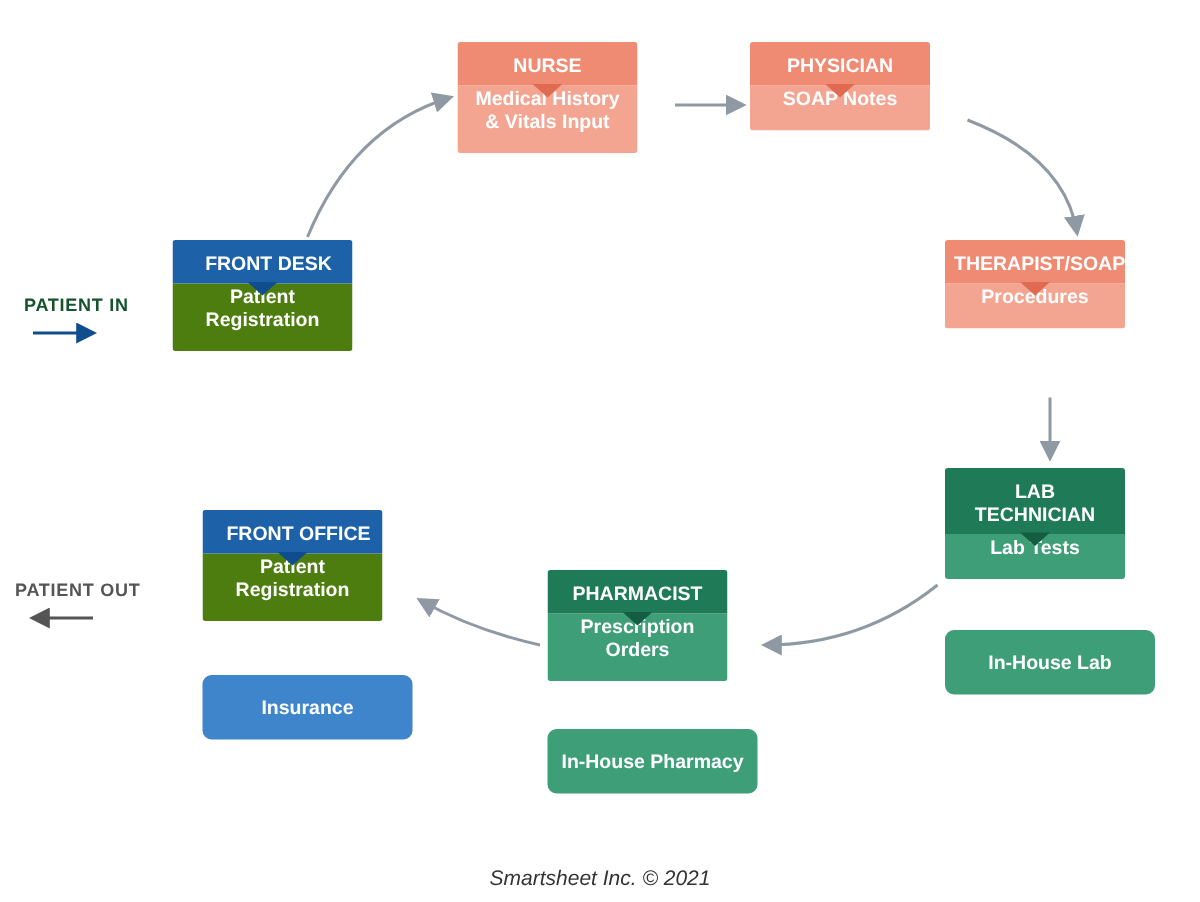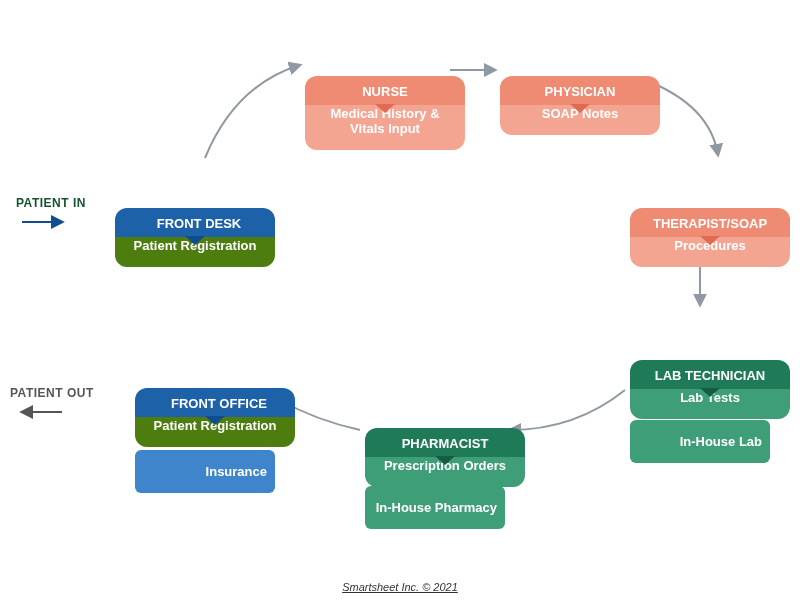--- a/index.html
+++ b/index.html
@@ -1,41 +1,41 @@
 <!DOCTYPE html>
 <html><head>
 <meta charset="utf-8">
 <style>
   * { box-sizing: border-box; margin: 0; padding: 0; }
   html, body { width: 800px; height: 601px; font-family: Arial, Helvetica, sans-serif; background: #fff; }
   .stage { position: relative; width: 800px; height: 601px; }
   svg.arrows { position: absolute; inset: 0; width: 800px; height: 601px; pointer-events: none; }
-  .node { position: absolute; width: 160px; border-radius: 12px; overflow: hidden; box-shadow: none; margin-top: 48px; }
+  .node { position: absolute; width: 120px; border-radius: 2px; overflow: hidden; box-shadow: none; }
   .node .head { font-weight: 700; font-size: 13px; text-align: center; padding: 8px 6px 6px; color: #fff; position: relative; }
   .node .head .notch { position: absolute; left: 50%; bottom: -8px; transform: translateX(-50%); width: 0; height: 0; border-left: 10px solid transparent; border-right: 10px solid transparent; }
   .node .body { font-weight: 700; font-size: 13px; text-align: center; padding: 1px 8px 14px; color: #fff; }
   
   .blue .head  { background: #1d62a8; padding-left: 14px; }
   .blue .head .notch { border-top: 9px solid #0f4d8f; }
   .blue .body  { background: #4d7c0f; }
   .salmon .head { background: #ef8a73; }
   .salmon .head .notch { border-top: 9px solid #e06b52; }
   .salmon .body { background: #f4a591; }
   .green .head { background: #1f7a57; }
   .green .head .notch { border-top: 9px solid #155d42; }
   .green .body { background: #3e9e78; }
   
-  .card { position: absolute; width: 140px; border-radius: 6px; font-weight: 700; font-size: 13px; text-align: right; padding: 14px 8px; color: #fff; }
+  .card { position: absolute; width: 140px; border-radius: 6px; font-weight: 700; font-size: 13px; text-align: center; padding: 14px 8px; color: #fff; }
   .card.blue  { background: #3f85cc; }
   .card.green { background: #3e9e78; }
   
   .sideLabel { position: absolute; font-size: 12px; font-weight: 800; letter-spacing: 0.5px; color: #14532d; }
   .sideLabel.out { color: #555; }
   
-  .footer { position: absolute; width: 100%; text-align: center; font-size: 11px; font-style: italic; color: #333; bottom: 8px; text-decoration: underline; }
+  .footer { position: absolute; width: 100%; text-align: center; font-size: 14px; font-style: italic; color: #333; bottom: 8px; }
 </style>
 </head>
 <body>
 
 <div class="stage">
 
   <svg class="arrows">
     <defs>
       <marker id="ah" viewBox="0 0 10 10" refX="8" refY="5" markerWidth="7" markerHeight="7" orient="auto-start-reverse">
         <path d="M 0 0 L 10 5 L 0 10 z" fill="#8f99a3"></path>

